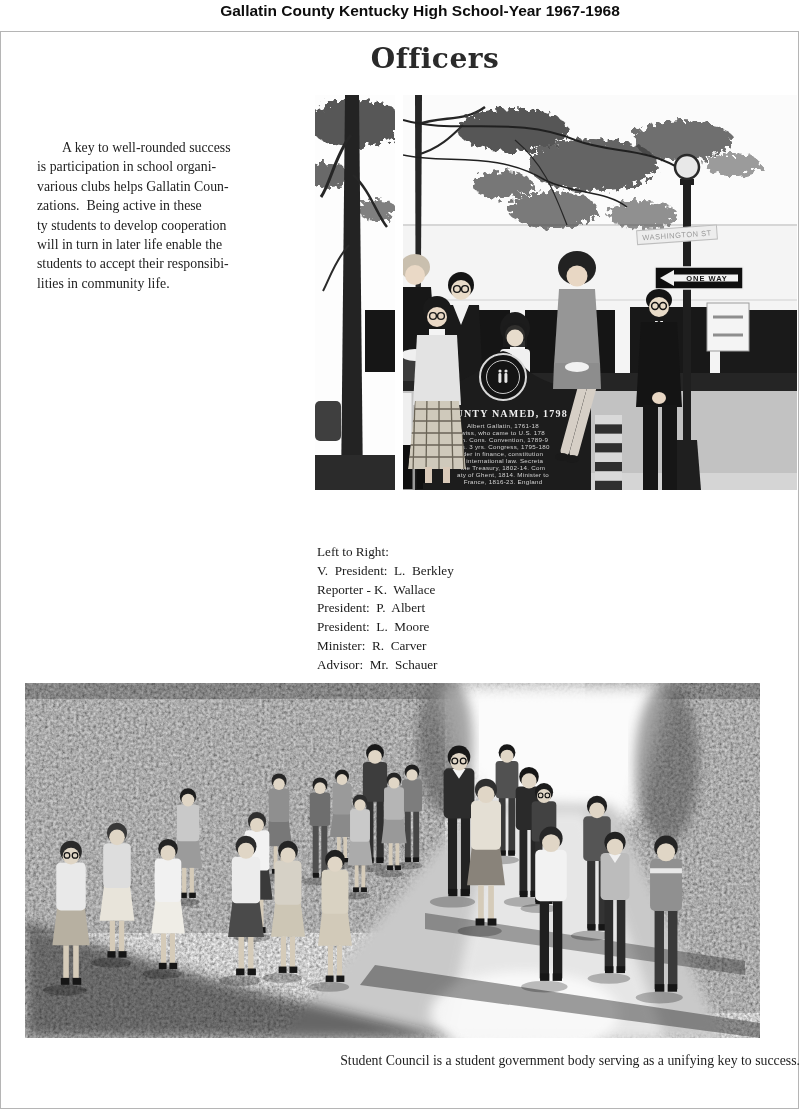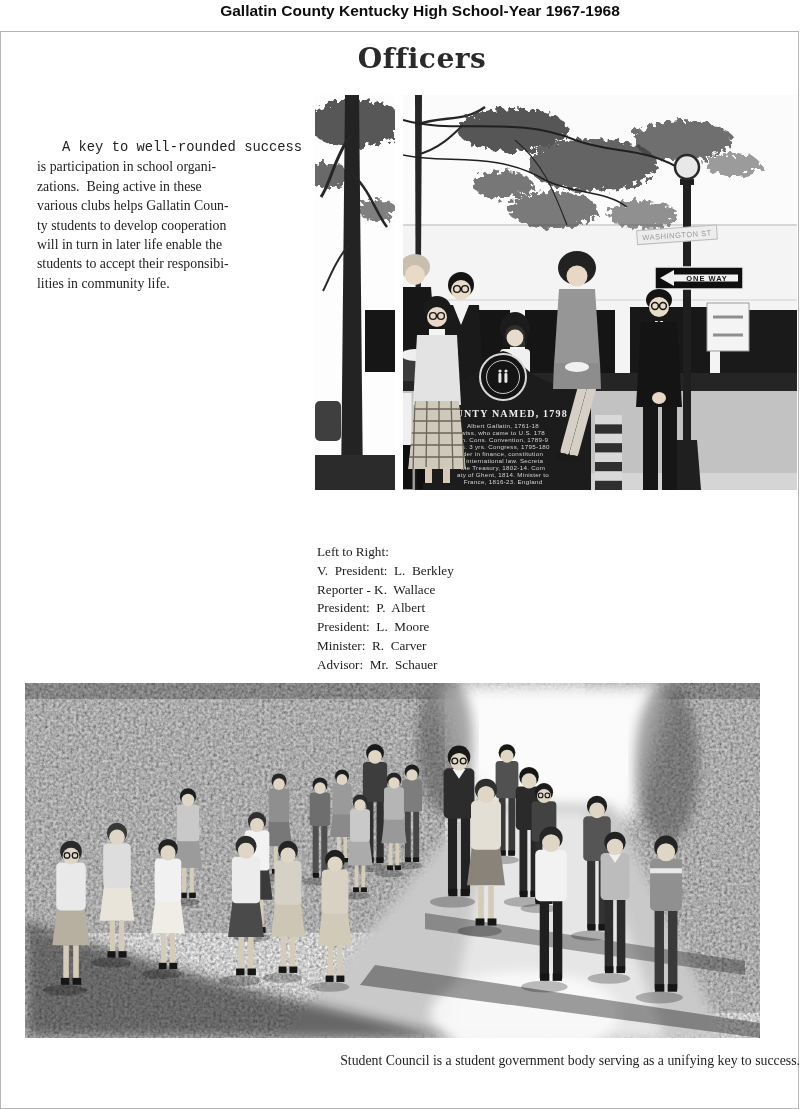--- a/index.html
+++ b/index.html
@@ -1,47 +1,47 @@
 <!DOCTYPE html>
 <html><head>
 <meta charset="utf-8">
 <style>
   html,body{margin:0;padding:0;background:#ffffff;}
   body{width:800px;height:1109px;position:relative;font-family:"Liberation Serif",serif;color:#1c1c1c;overflow:hidden;}
   .title-bar{position:absolute;top:2px;left:20px;width:800px;text-align:center;
     font-family:"Liberation Sans",sans-serif;font-weight:bold;font-size:15.5px;color:#0d0d0d;letter-spacing:0;}
   .page-frame{position:absolute;left:0;top:31px;width:797px;height:1076px;border:1px solid #b5b5b5;background:#ffffff;}
-  .officers-heading{position:absolute;top:42px;left:422px;transform:translateX(-50%);
+  .officers-heading{position:absolute;top:42px;left:435px;transform:translateX(-50%);
     font-family:"DejaVu Serif","Liberation Serif",serif;font-weight:bold;font-size:28px;color:#2a2a2a;letter-spacing:0.5px;}
   .intro-paragraph{position:absolute;left:37px;top:138px;width:280px;
     font-size:13.8px;line-height:19.4px;color:#222;}
   .intro-paragraph .line{white-space:pre;}
-  .intro-paragraph .line:first-child{padding-left:25px;font-family:Liberation Mono, monospace;}
+  .intro-paragraph .line:first-child{padding-left:25px;}
   .photo{position:absolute;}
   .photo1{left:315px;top:95px;width:482px;height:395px;}
   .photo2{left:25px;top:683px;width:735px;height:355px;}
   .caption-list{position:absolute;left:317px;top:505px;font-size:13.2px;line-height:18.8px;color:#1a1a1a;margin-top:38px;}
   .caption-list .line{white-space:pre;}
   .bottom-caption{position:absolute;top:1053px;left:0;width:800px;text-align:right;font-size:13.8px;color:#1e1e1e;}
   svg{display:block;}
 </style>
 </head>
 <body>
 
 <div class="title-bar">Gallatin County Kentucky High School-Year 1967-1968</div>
 
 <div class="page-frame"></div>
 
 <div class="officers-heading">Officers</div>
 
 <div class="intro-paragraph">
   <div class="line">A key to well-rounded success</div>
   <div class="line">is participation in school organi-</div>
+  <div class="line">various clubs helps Gallatin Coun-</div>
   <div class="line">zations.  Being active in these</div>
-  <div class="line">various clubs helps Gallatin Coun-</div>
   <div class="line">ty students to develop cooperation</div>
   <div class="line">will in turn in later life enable the</div>
   <div class="line">students to accept their responsibi-</div>
   <div class="line">lities in community life.</div>
 </div>
 
 <div class="photo photo1">
 <svg width="482" height="395" viewBox="0 0 482 395" xmlns="http://www.w3.org/2000/svg">
   <defs>
     <filter id="rough" x="-20%" y="-20%" width="140%" height="140%">

